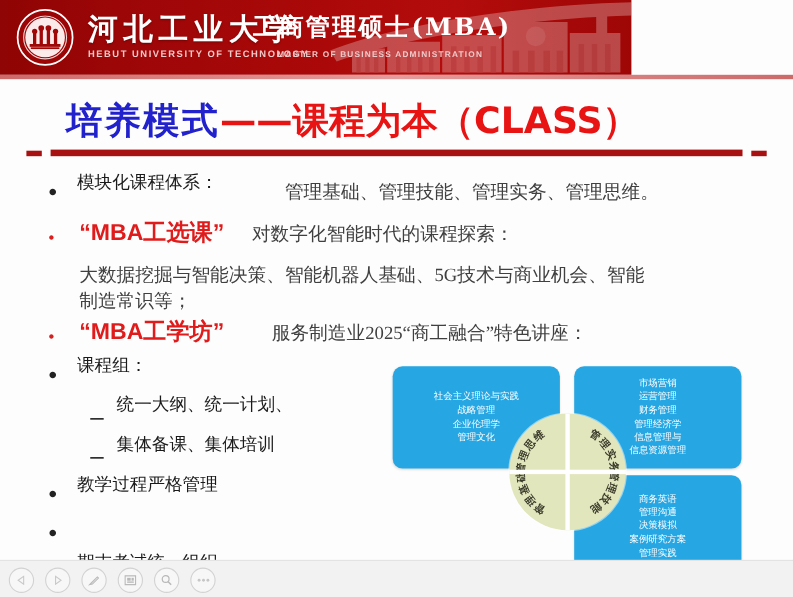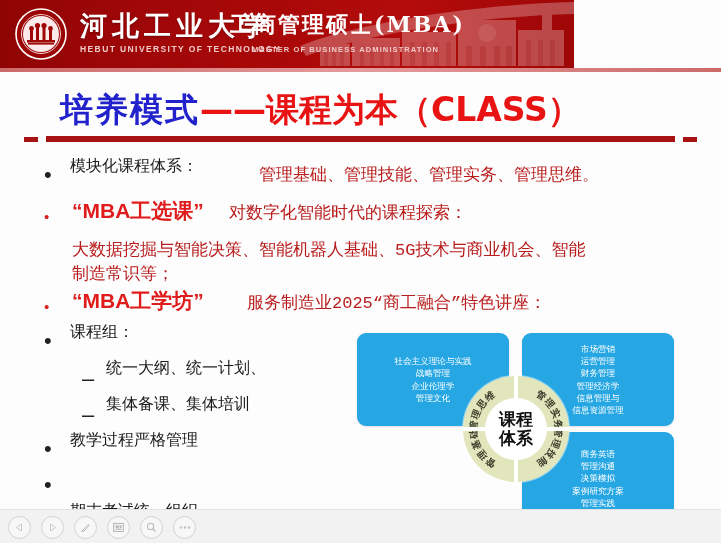--- a/index.html
+++ b/index.html
@@ -73,21 +73,21 @@
   .body{position:absolute;left:0;top:150px;width:721px;}
   .row{position:relative;white-space:nowrap;}
   .bul{
     position:absolute;font-size:22px;line-height:1;
   }
   .bul.dark{color:#222;}
   .bul.red{color:#d82020;font-size:15px;}
   .dash{position:absolute;color:#222;font-size:22px;}
 
   .t-lvl1{font-size:16px;color:#1a1a1a;font-family:"DejaVu Sans","Liberation Sans",sans-serif;}
-  .t-sm{font-size:17px;color:#b91c1c;font-family:Liberation Mono, monospace;}
+  .t-sm{font-size:17px;color:#404040;font-family:Liberation Serif, serif;}
   .t-red{color:#e01b1b;}
 
   #l1{position:absolute;left:44px;top:14px;}
   #l1 .t1{position:absolute;left:26px;top:-8px;}
   #l1 .t2{position:absolute;left:215px;top:-1px;}
 
   #l2{position:absolute;left:44px;top:54px;}
   #l2 .bul{top:5px;}
   #l2 .t1{position:absolute;left:28px;top:-7px;font-size:21px;font-weight:bold;}
   #l2 .t2{position:absolute;left:185px;top:-3px;}
@@ -340,23 +340,20 @@
         </text>
         <text>
           <textPath href="#arcBL" startOffset="50%" text-anchor="middle"><tspan>管理基础</tspan></textPath>
         </text>
         <text>
           <textPath href="#arcBR" startOffset="50%" text-anchor="middle"><tspan>管理技能</tspan></textPath>
         </text>
       </svg>
       <div class="gapv"></div>
       <div class="gaph"></div>
-      <div class="inner">
-        <b><span>课程</span><br><span>体系</span></b>
-      </div>
     </div>
   </div>
 
   <div class="toolbar">
     <div class="tbtn" style="left:8px;">
       <svg width="9" height="9" viewBox="0 0 9 9">
         <polygon points="6.5,1 6.5,8 1.5,4.5" fill="none" stroke="#c9c9c9" stroke-width="1"></polygon>
       </svg>
     </div>
     <div class="tbtn" style="left:41px;">

